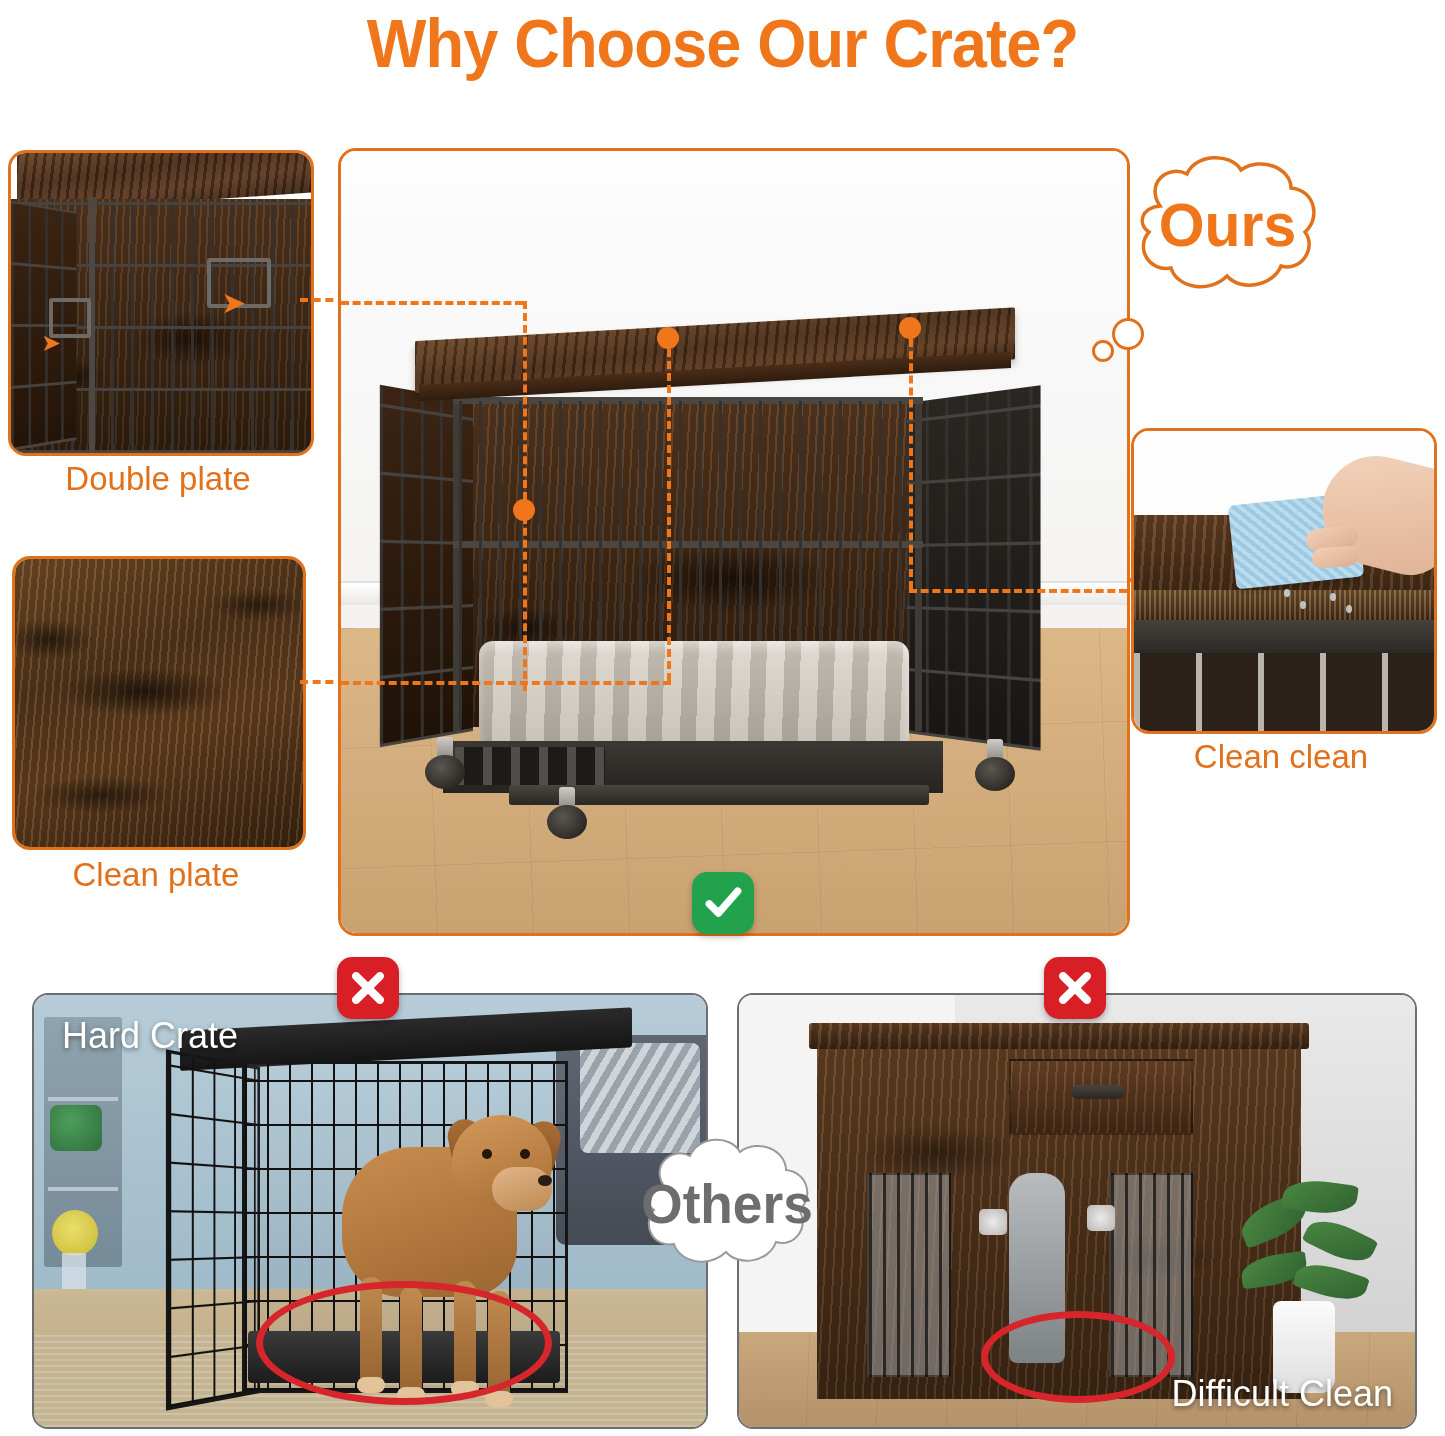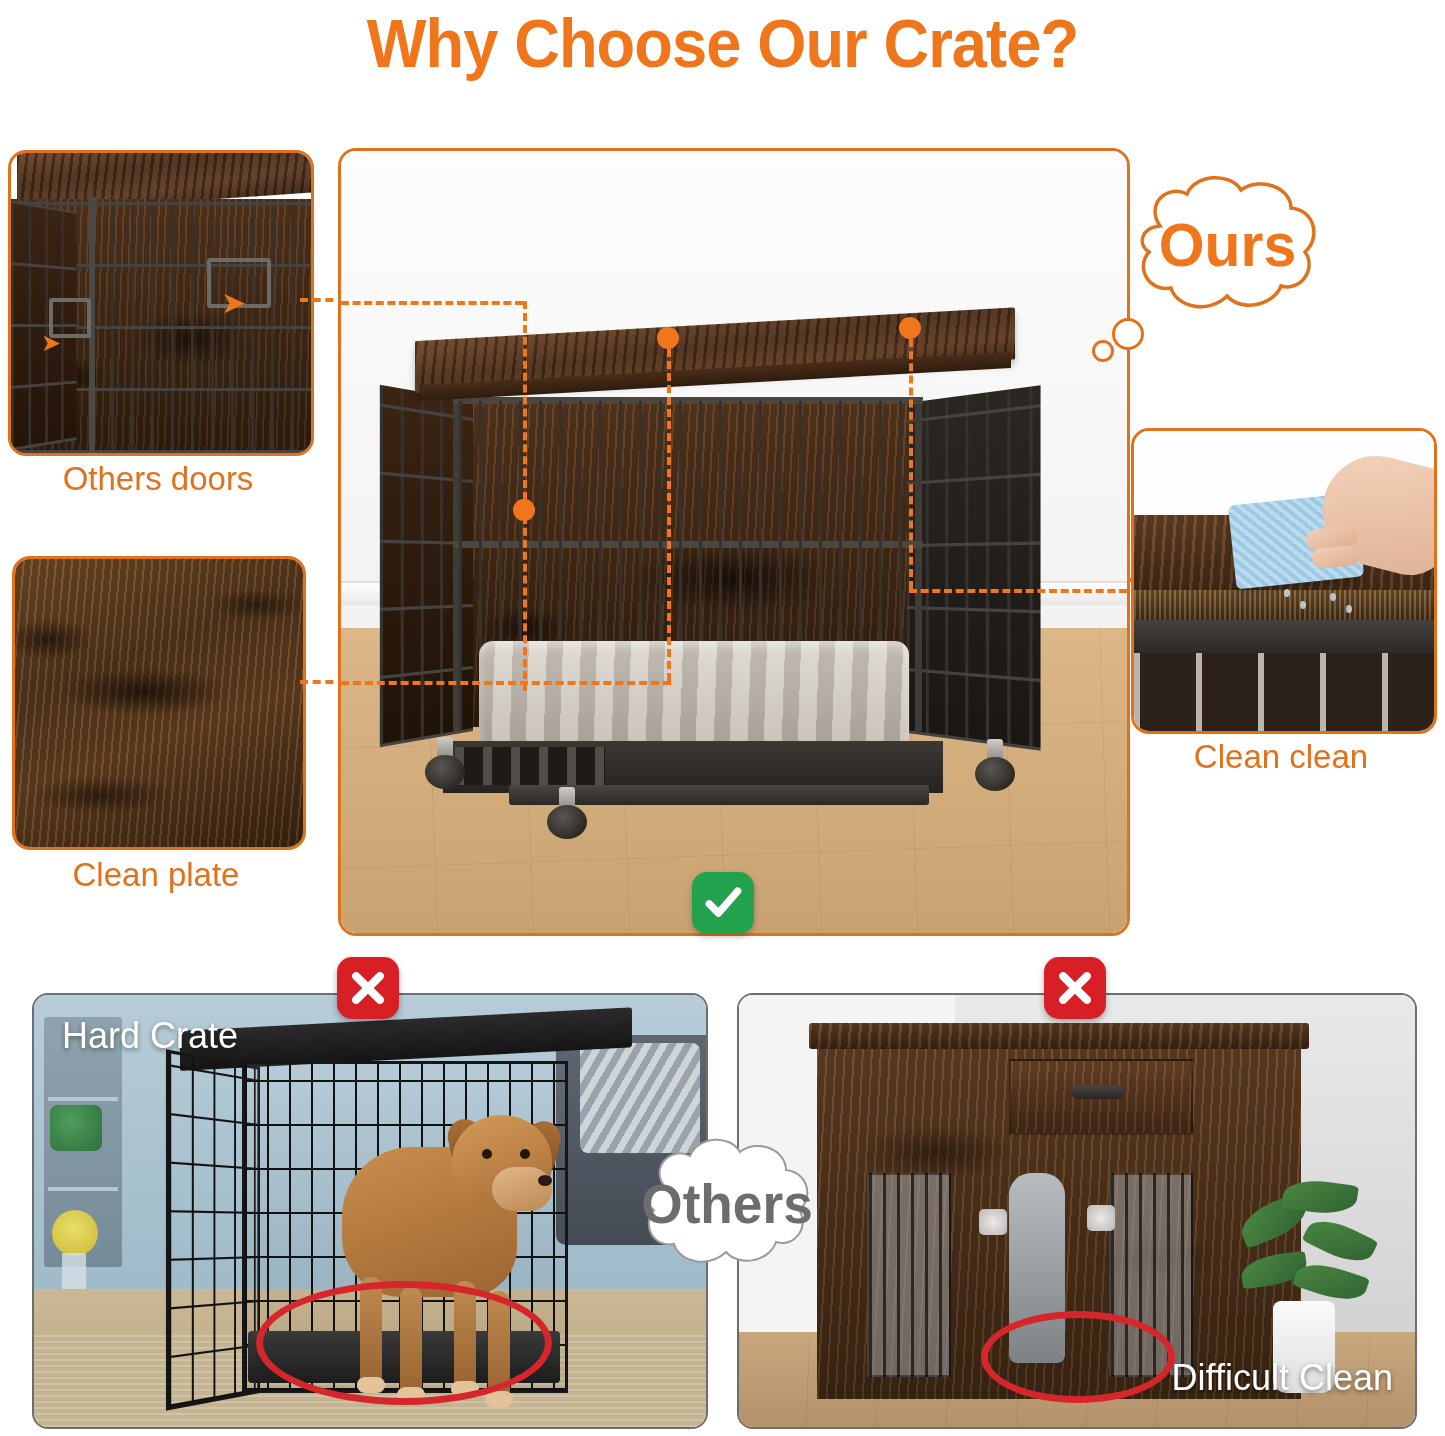--- a/index.html
+++ b/index.html
@@ -130,21 +130,21 @@
   .dash-h{position:absolute;height:0;border-top:4px dashed #F0761C;}
   .dash-v{position:absolute;width:0;border-left:4px dashed #F0761C;}
   .dot{position:absolute;width:22px;height:22px;border-radius:50%;background:#F0761C;}
 
   .check-badge{position:absolute;left:692px;top:872px;width:62px;height:62px;border-radius:15px;
     background:#23A24D;display:flex;align-items:center;justify-content:center;
     box-shadow:0 3px 6px rgba(0,0,0,.25);z-index:20;}
   .check-badge svg{width:44px;height:44px;}
 
   
-  #ours{position:absolute;left:1105px;top:164px;width:245px;height:160px;z-index:15;}
+  #ours{position:absolute;left:1105px;top:144px;width:245px;height:160px;z-index:15;}
   #ours .txt{position:absolute;left:0;top:0;width:245px;height:160px;
     display:flex;align-items:center;justify-content:center;
     color:#F0761C;font-weight:bold;font-size:62px;transform:scaleX(.95);}
   .bub-dot{position:absolute;border:3px solid #E2711B;border-radius:50%;background:#fff;}
 
   
   #p-clean{left:1131px;top:428px;width:300px;height:300px;}
   .clean-scene{position:absolute;inset:0;background:#fff;}
   .cl-white{position:absolute;left:0;top:0;width:100%;height:30%;background:#fefefe;}
   .cl-top{position:absolute;left:0;top:28%;width:100%;height:25%;
@@ -288,21 +288,21 @@
       <div class="mesh-v"></div>
       <div class="mesh-h"></div>
     </div>
     <div class="dr-frame"></div>
     <div class="dr-latch" style="left:196px;top:105px;"></div>
     <div class="dr-latch" style="left:38px;top:145px;width:34px;height:32px;"></div>
     <div class="dr-arrow" style="left:210px;top:135px;">➤</div>
     <div class="dr-arrow" style="left:30px;top:178px;font-size:24px;">➤</div>
   </div>
 </div>
-<div class="caption" id="cap-doors">Others doors</div>
+<div class="caption" id="cap-doors">Double plate</div>
 
 <div class="panel" id="p-plate">
   <div class="plate-tex"></div>
 </div>
 <div class="caption" id="cap-plate">Clean plate</div>
 
 <div class="dash-h" style="left:300px;top:298px;width:46px;"></div>
 <div class="dash-h" style="left:300px;top:680px;width:46px;"></div>
 <div class="dash-h" style="left:1104px;top:578px;width:40px;"></div>
 
@@ -475,21 +475,21 @@
   <div class="plant">
     <div class="leaf" style="left:8px;top:40px;width:70px;height:34px;transform:rotate(-22deg);"></div>
     <div class="leaf" style="left:52px;top:18px;width:74px;height:32px;transform:rotate(8deg);"></div>
     <div class="leaf" style="left:74px;top:62px;width:70px;height:32px;transform:rotate(26deg);"></div>
     <div class="leaf" style="left:10px;top:92px;width:66px;height:30px;transform:rotate(-8deg);"></div>
     <div class="leaf" style="left:64px;top:104px;width:72px;height:30px;transform:rotate(18deg);"></div>
     <div class="pot"></div>
   </div>
 
   <div class="red-ellipse" style="left:242px;top:316px;width:180px;height:78px;"></div>
-  <div class="cap-white" style="right:22px;bottom:28px;">Difficult Clean</div>
+  <div class="cap-white" style="right:22px;bottom:12px;">Difficult Clean</div>
 </div>
 <div class="x-badge" style="left:1044px;top:957px;">
   <svg viewBox="0 0 48 48" aria-hidden="true">
     <path d="M11 11 L37 37 M37 11 L11 37" stroke="#ffffff" stroke-width="9" stroke-linecap="round" fill="none"></path>
   </svg>
 </div>
 
 <div id="others">
   <svg width="226" height="150" viewBox="0 0 226 150" aria-hidden="true">
     <path d="M50 58 C36 38 58 18 76 28 C84 8 116 6 126 24

